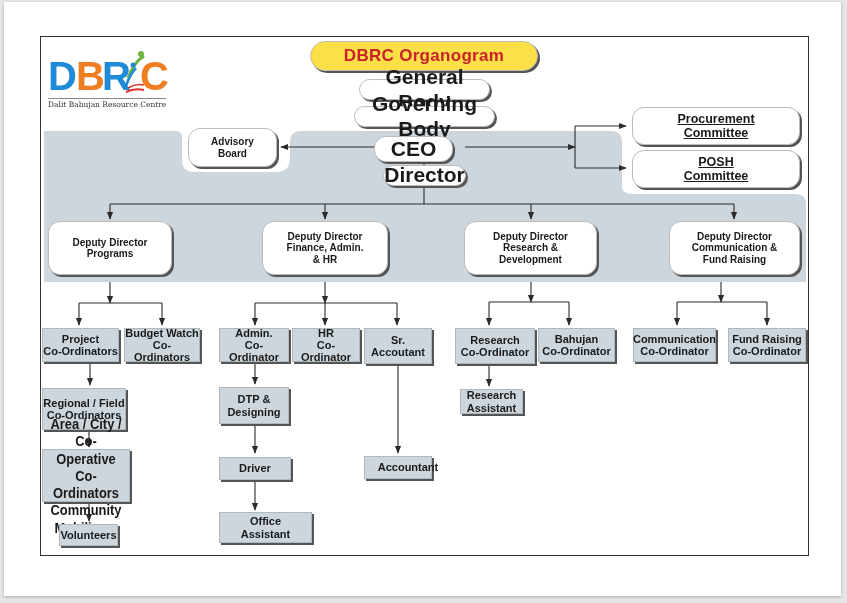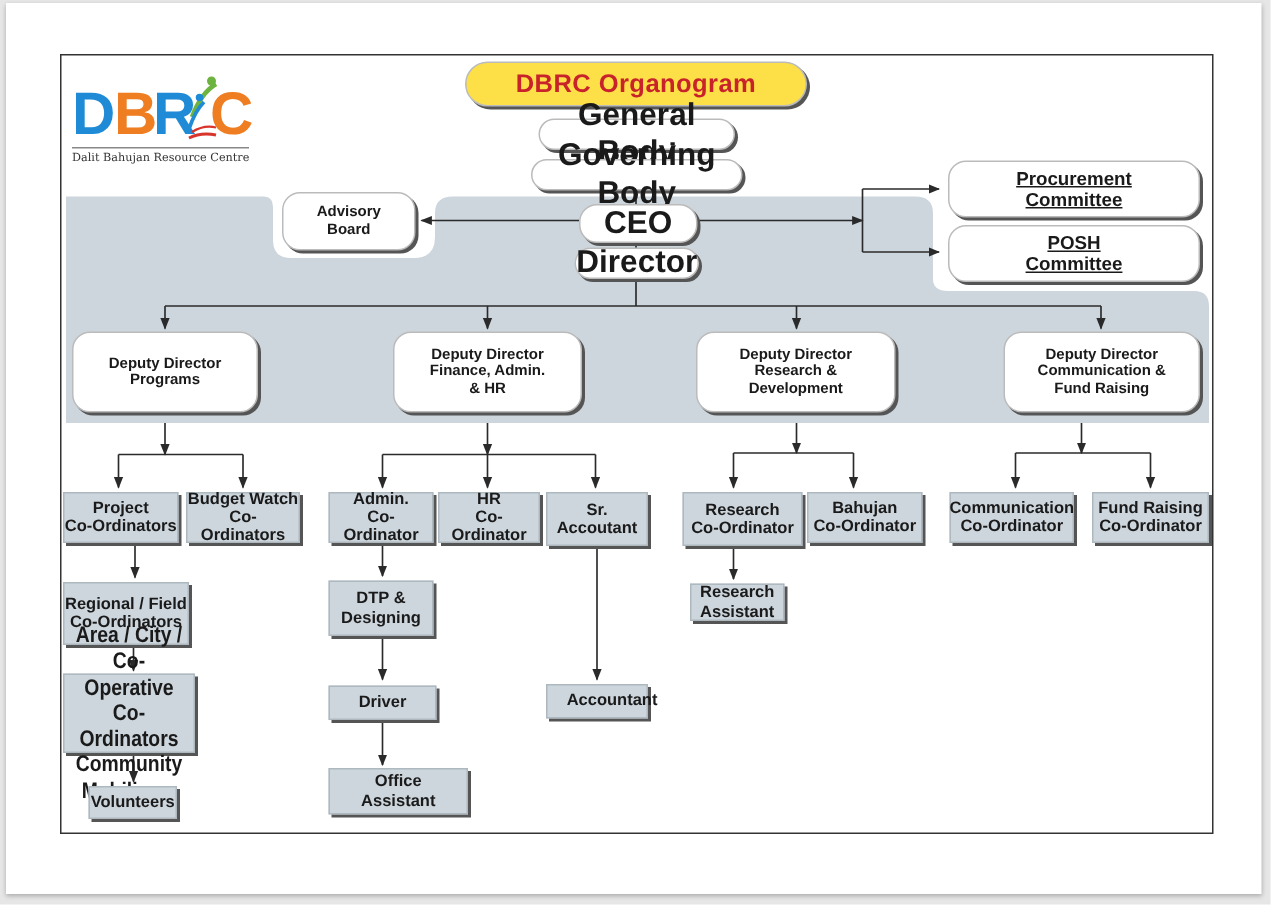--- a/index.html
+++ b/index.html
@@ -121,21 +121,21 @@
     <path d="M4,40 Q12,35 20,37" stroke="#d8342c" stroke-width="1.5" fill="none"></path>
   </svg>
   <span class="logo-text" style="left:92px;color:#ef7d22">C</span>
   <span class="logo-sub">Dalit Bahujan Resource Centre</span>
 </div>
 
 <div class="node title-pill" style="left:310px;top:41px;width:228px;height:30px;">DBRC  Organogram</div>
 
 <div class="node pill" style="left:359px;top:79px;width:131px;height:21px;">General Body</div>
 <div class="node pill" style="left:354px;top:106px;width:141px;height:21px;">Governing Body</div>
-<div class="node pill" style="left:386px;top:136px;width:79px;height:26px;">CEO</div>
+<div class="node pill" style="left:374px;top:136px;width:79px;height:26px;">CEO</div>
 <div class="node pill" style="left:383px;top:165px;width:83px;height:21px;">Director</div>
 
 <div class="node card" style="left:188px;top:128px;width:89px;height:39px;">Advisory
 Board</div>
 <div class="node card card-sm" style="left:632px;top:107px;width:168px;height:38px;">Procurement
 Committee</div>
 <div class="node card card-sm" style="left:632px;top:150px;width:168px;height:38px;">POSH
 Committee</div>
 
 <div class="node card" style="left:48px;top:221px;width:124px;height:54px;">Deputy Director

